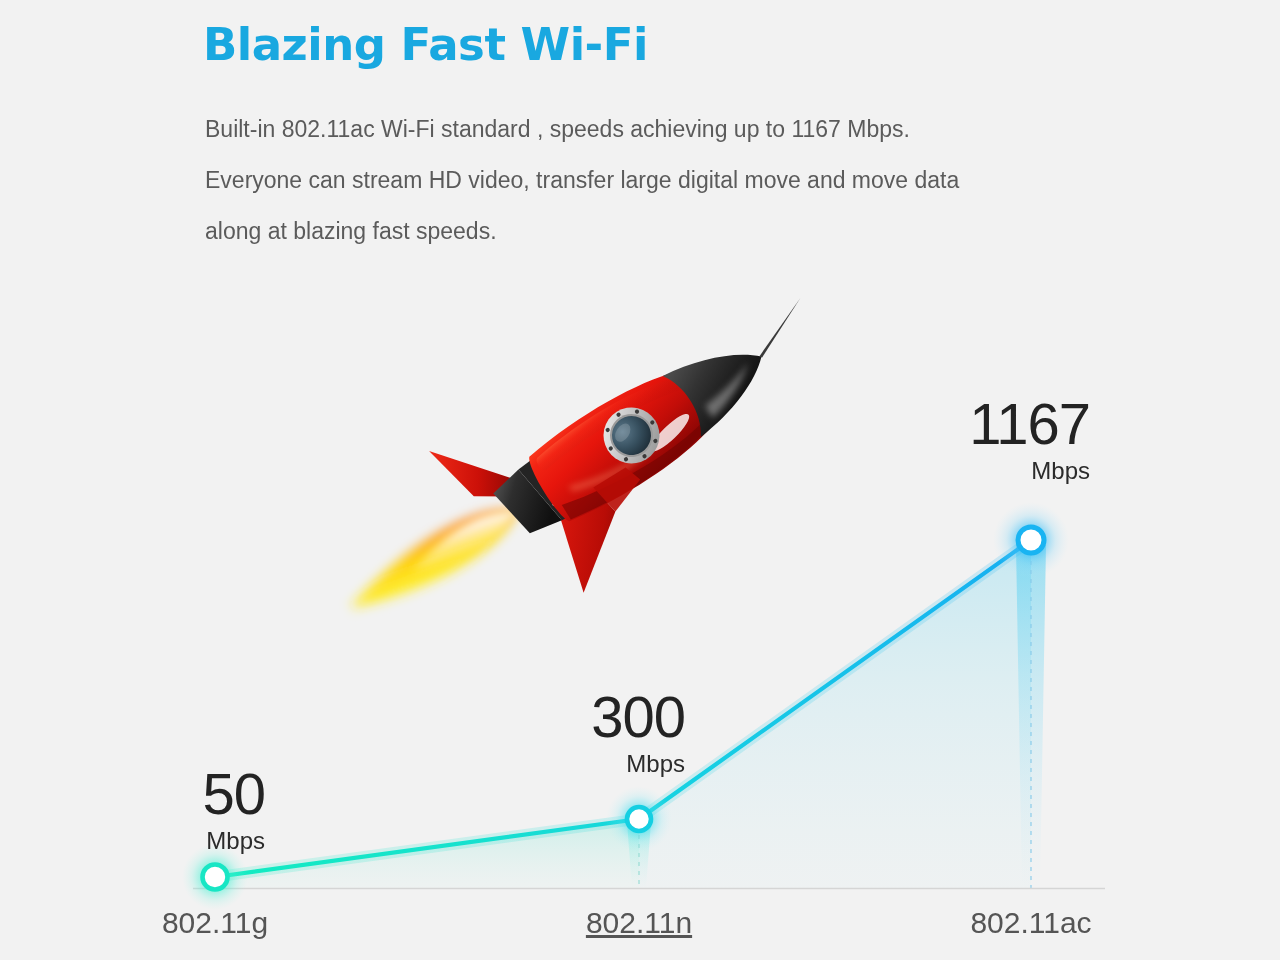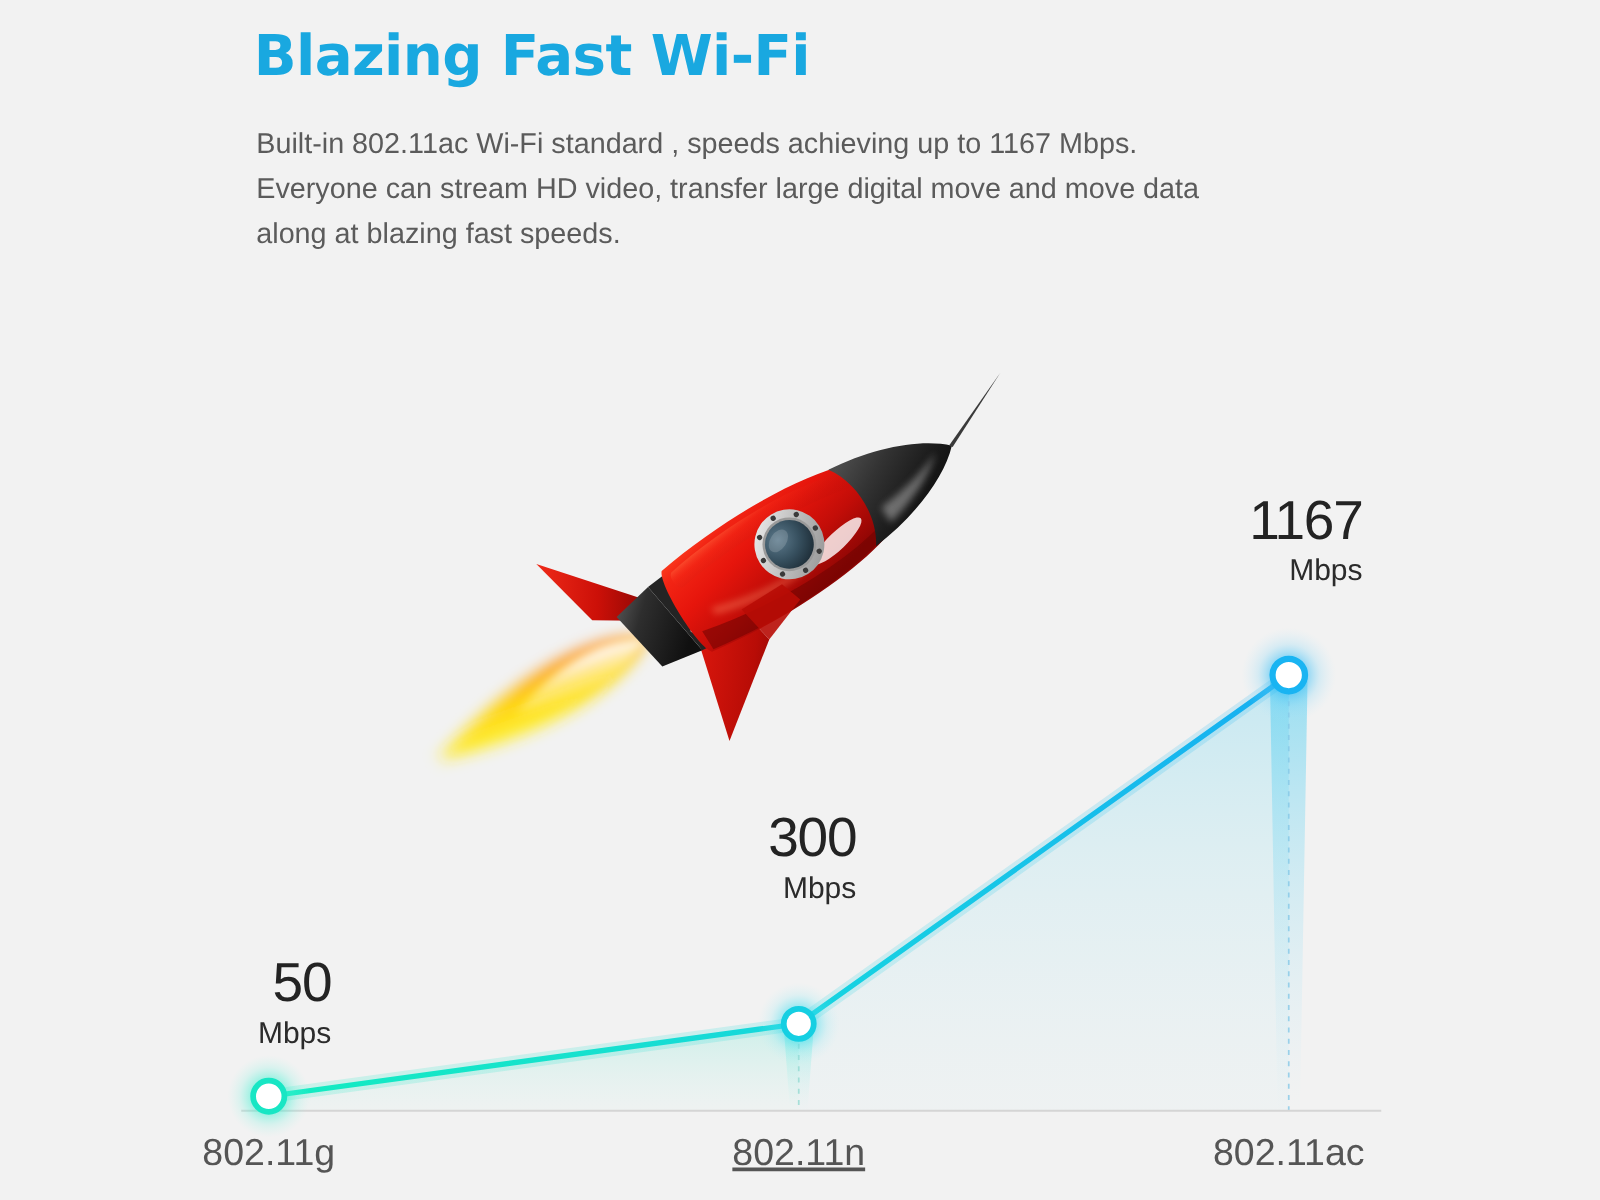--- a/index.html
+++ b/index.html
@@ -29,53 +29,53 @@
   }
   #description {
     position:absolute;
     left:205px; top:96px;
     width:900px;
     font-size:23px;
     line-height:36px;
     color:#5b5b5b;
     font-family:"Liberation Sans", sans-serif;
   }
-  #description .dline { display:block; white-space:nowrap; }
+  #description .dline { display:block; white-space:nowrap;margin-top:15px; }
 
   
   #chart {
     position:absolute;
     left:0; top:0;
     width:1280px; height:960px;
   }
   #chart svg { display:block; }
 
   
   .val-label {
     position:absolute;
     text-align:right;
     color:#262626;
     font-family:"Liberation Sans", sans-serif;
     line-height:1;
   }
   .val-label .num {
     display:block;
-    font-size:44px;
+    font-size:58px;
     letter-spacing:-1px;
     color:#232323;
   }
   .val-label .unit {
     display:block;
     font-size:24px;
     margin-top:6px;
     letter-spacing:0px;
     color:#2b2b2b;
   }
   #label-0 { left:120px;  top:765px; width:145px; }
-  #label-1 { left:520px;  top:649px; width:165px; }
+  #label-1 { left:520px;  top:688px; width:165px; }
   #label-2 { left:905px;  top:395px; width:185px; }
 
   
   .cat-label {
     position:absolute;
     top:906px;
     font-size:30px;
     color:#555555;
     text-align:center;
     font-family:"Liberation Sans", sans-serif;

